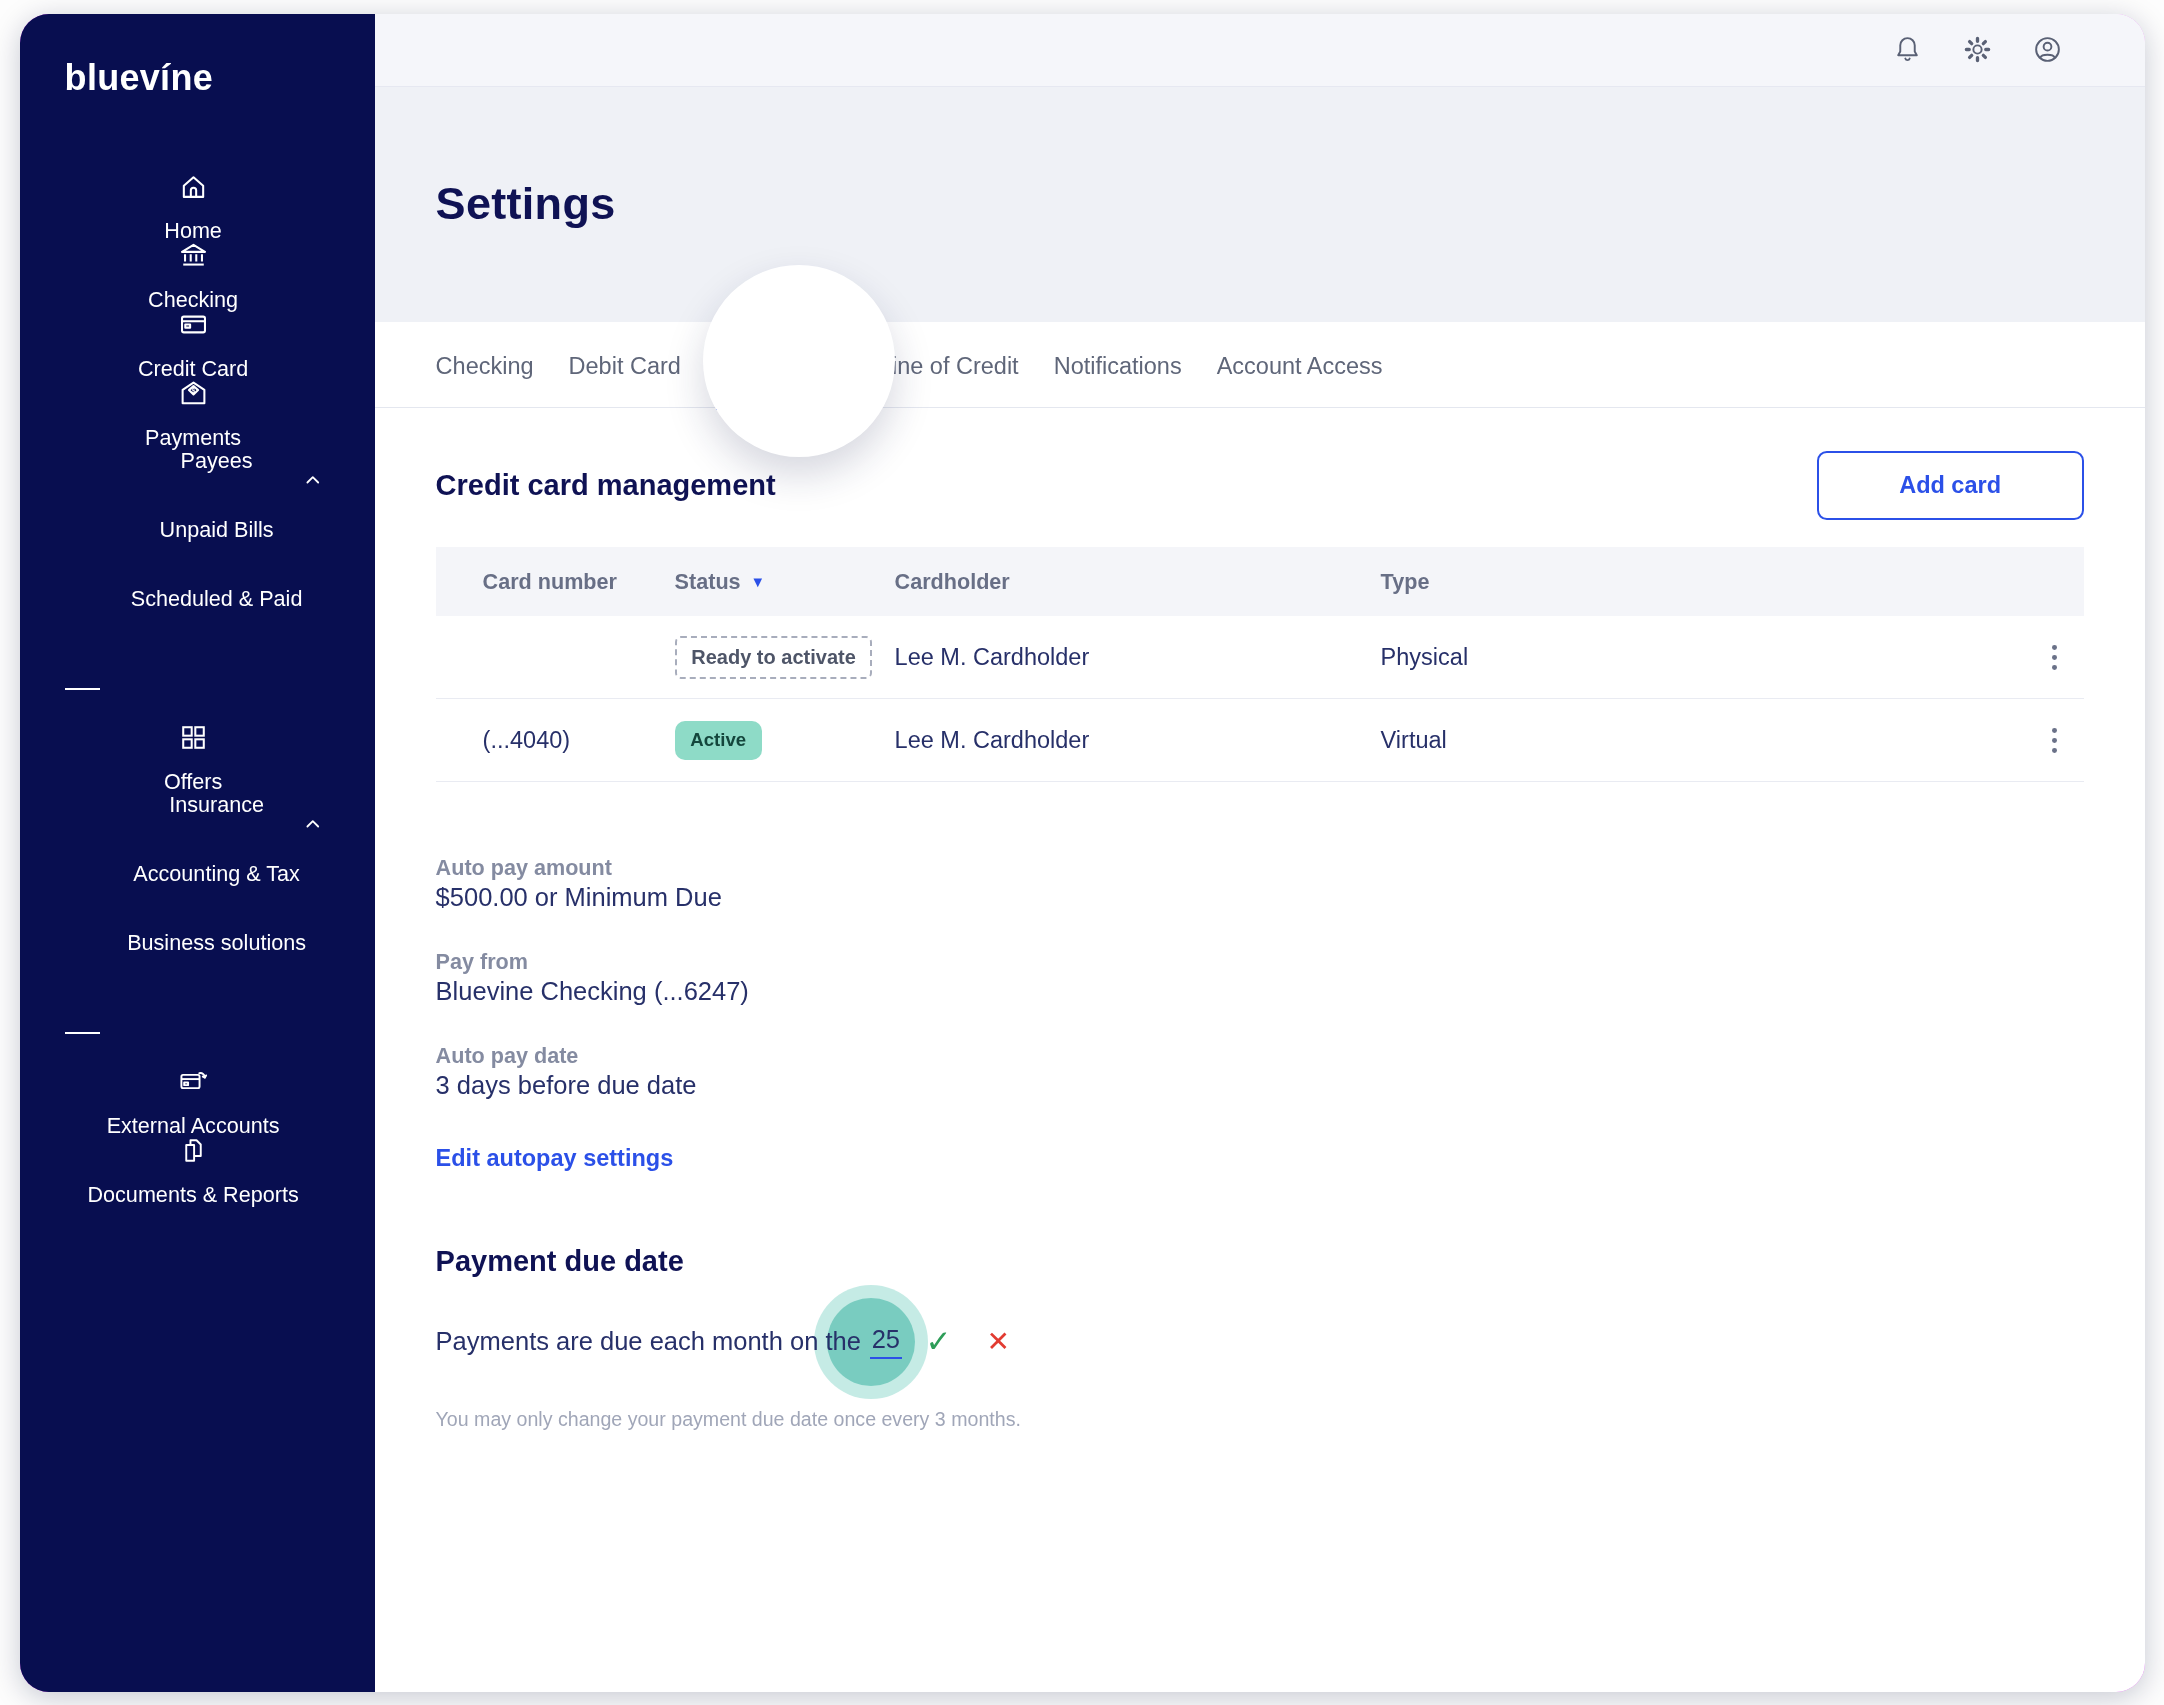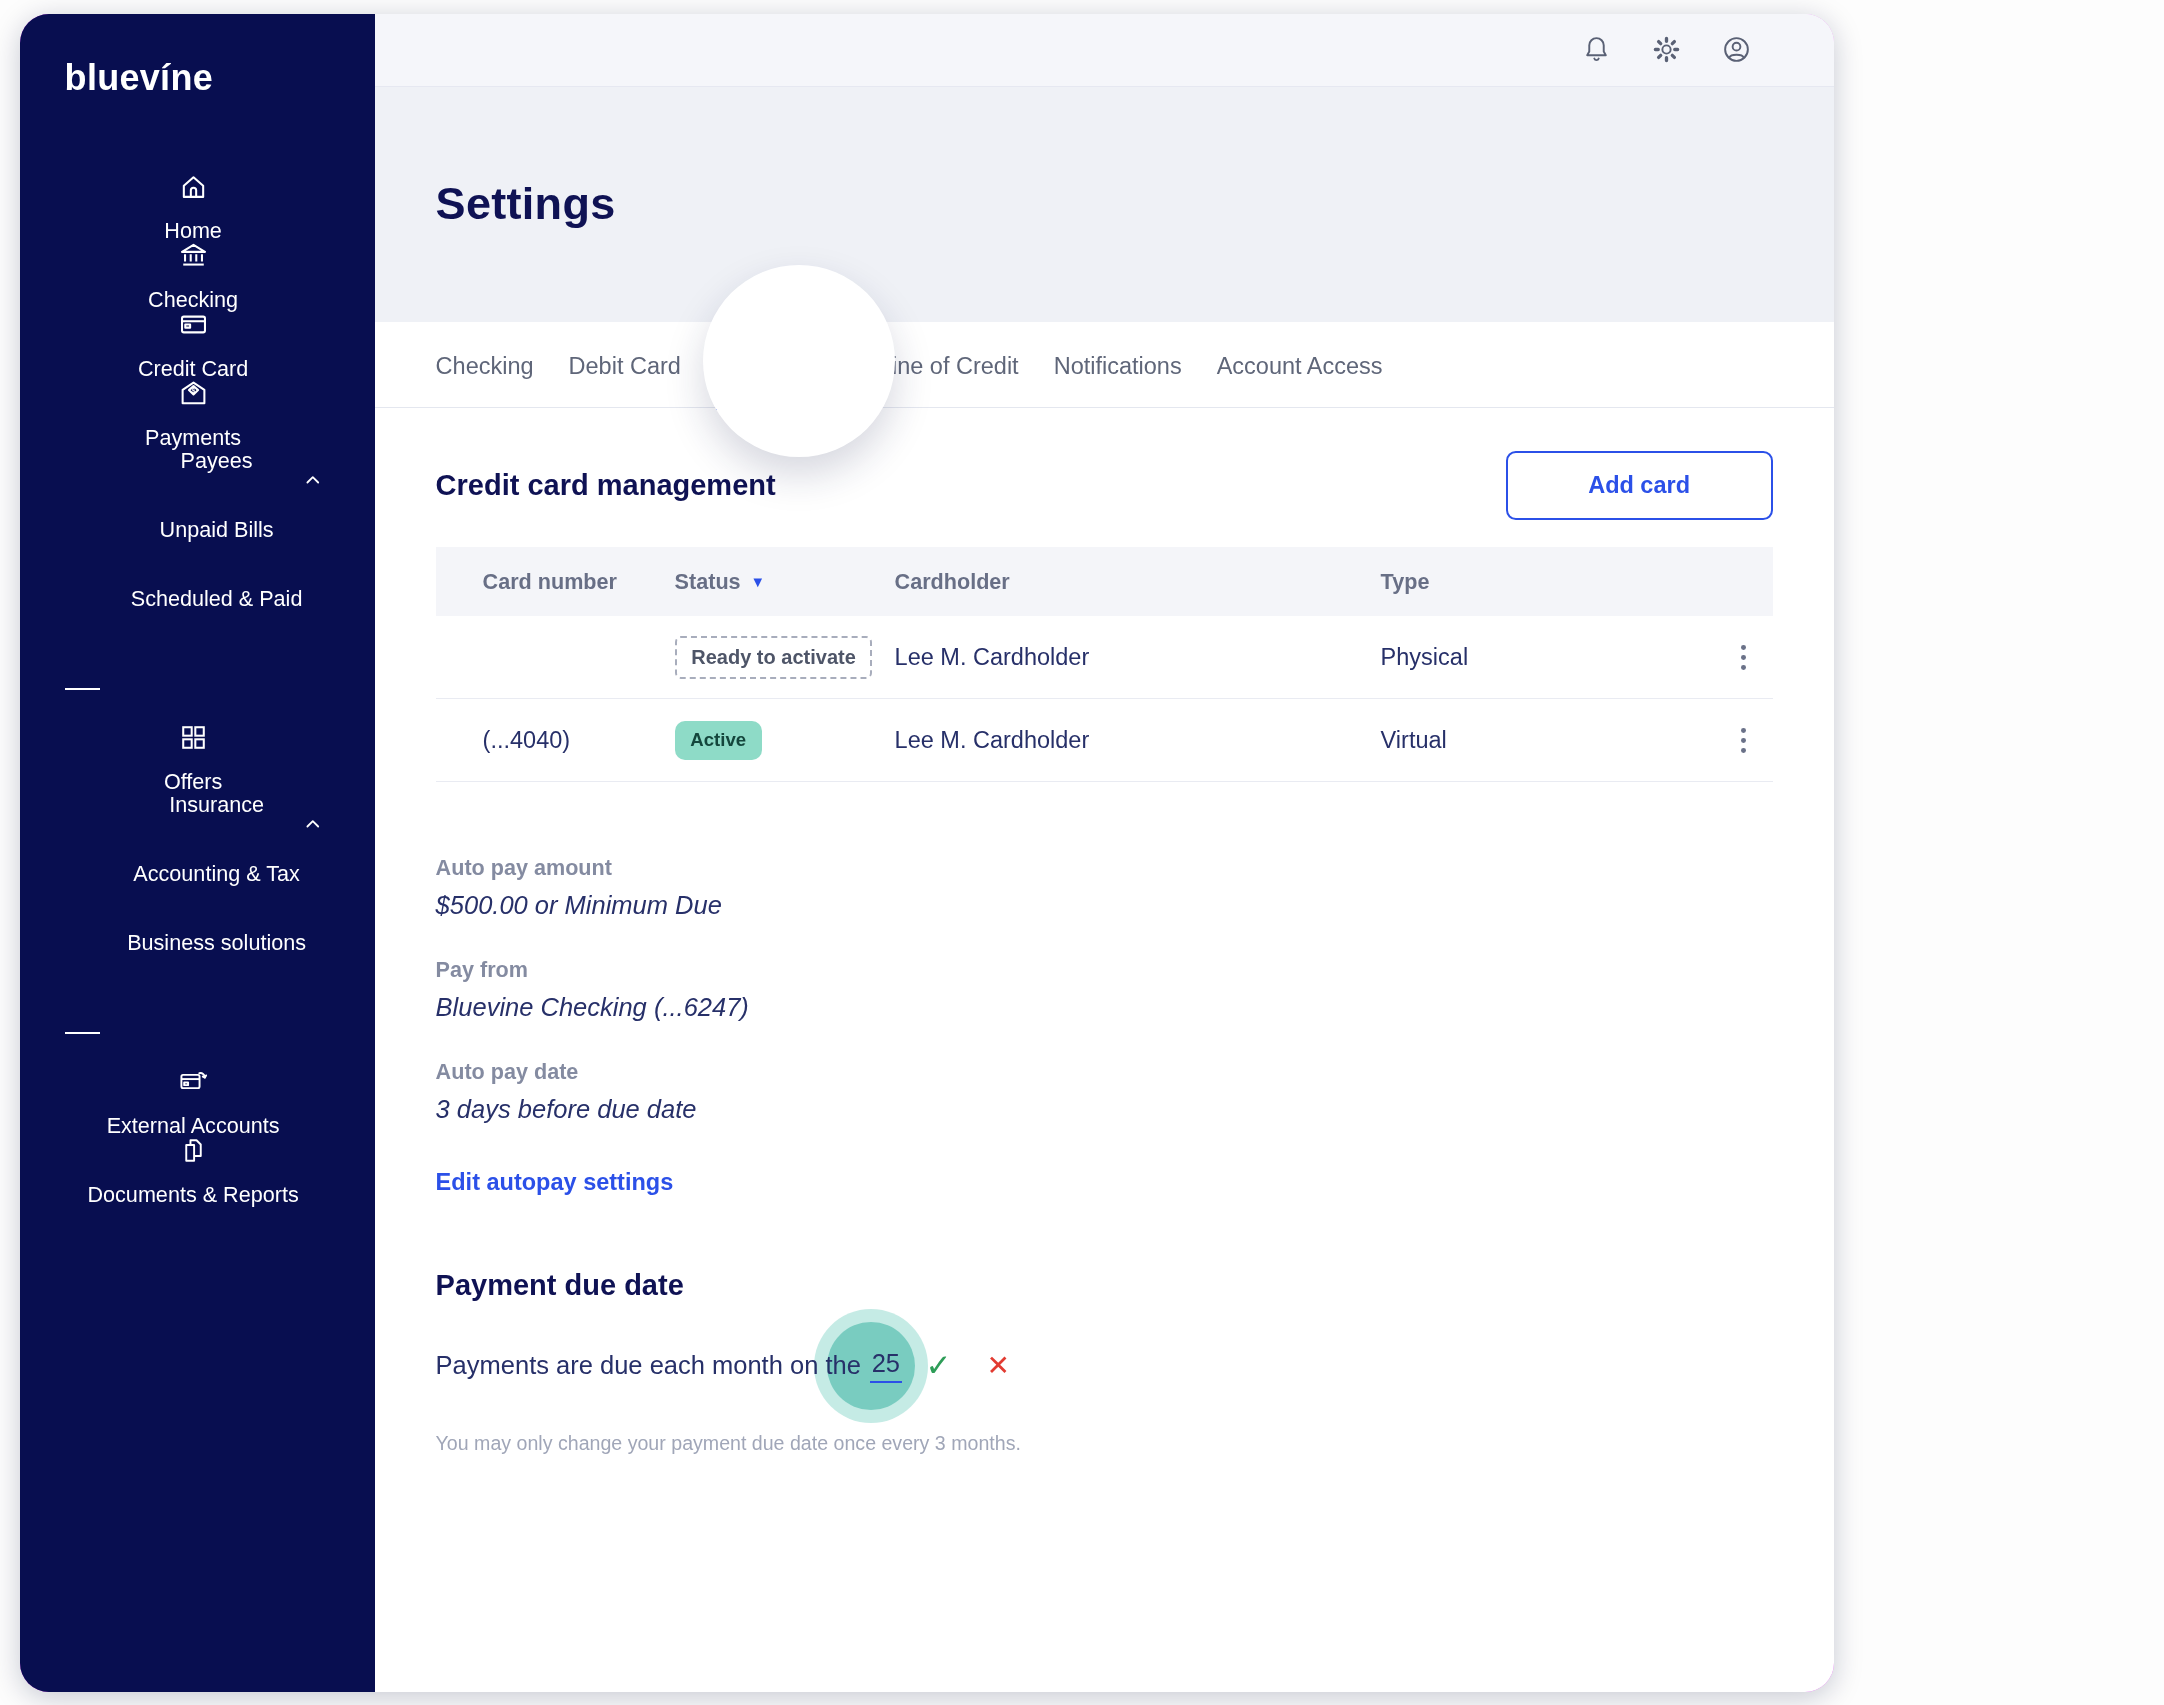--- a/index.html
+++ b/index.html
@@ -1,19 +1,19 @@
 <!DOCTYPE html>
 <html><head>
 <meta charset="utf-8">
 <style>
   * { margin:0; padding:0; box-sizing:border-box; }
   html,body { width:2164px; height:1705px; background:#fdfdfd; font-family:"Liberation Sans", sans-serif; }
 
   .app {
-    position:absolute; left:19.6px; top:13.7px; width:1814px; height:1678px;
+    position:absolute; left:19.6px; top:13.7px; width:2125px; height:1678px;
     border-radius:29px; overflow:hidden; display:flex; background:#d946ef;
     box-shadow:0 5.9px 29px rgba(10,16,60,.22);
   }
 
   
   .sidebar { width:355px; flex-shrink:0; background:#080E50; color:#fff; padding-top:43px; }
   .logo { padding-left:45px; font-size:36px; font-weight:700; letter-spacing:0.3px; }
   .nav { margin-top:73px; }
   .nav-item {
     height:69px; display:flex; align-items:center; gap:17.6px;
@@ -80,21 +80,21 @@
   .badge-active {
     display:inline-block; background:#8EDBC7; border-radius:10px;
     padding:8.8px 15.7px; font-size:18.6px; font-weight:700; color:#14463C;
   }
   .kebab { display:flex; flex-direction:column; gap:4.9px; align-items:center; cursor:pointer; padding:5.9px; }
   .kebab i { width:4.9px; height:4.9px; border-radius:50%; background:#6A7188; }
 
   .section { margin-top:73px; }
   .field { margin-top:37px; }
   .field-label { font-size:21.6px; font-weight:700; color:#848BA1; }
-  .field-value { font-size:25.5px; color:#273069; margin-top:10px;font-style:italic; }
+  .field-value { font-size:25.5px; color:#273069; margin-top:2px; }
   .edit-link { display:inline-block; margin-top:45px; font-size:23.5px; font-weight:700; color:#2B50E8; text-decoration:none; cursor:pointer; }
 
   .due-row { position:relative; margin-top:45px; display:flex; align-items:center; font-size:25.5px; color:#273069; }
   .due-text { position:relative; z-index:1; }
   .due-day {
     position:relative; z-index:1; margin-left:8.8px; padding:0 2px 2.9px;
     border-bottom:2px solid #2B50E8; color:#273069; cursor:pointer;
   }
   .due-check { position:relative; z-index:1; margin-left:23.5px; color:#2E9D58; font-size:31px; cursor:pointer; }
   .due-close { position:relative; z-index:1; margin-left:35px; color:#E23B31; font-size:28px; cursor:pointer; }

